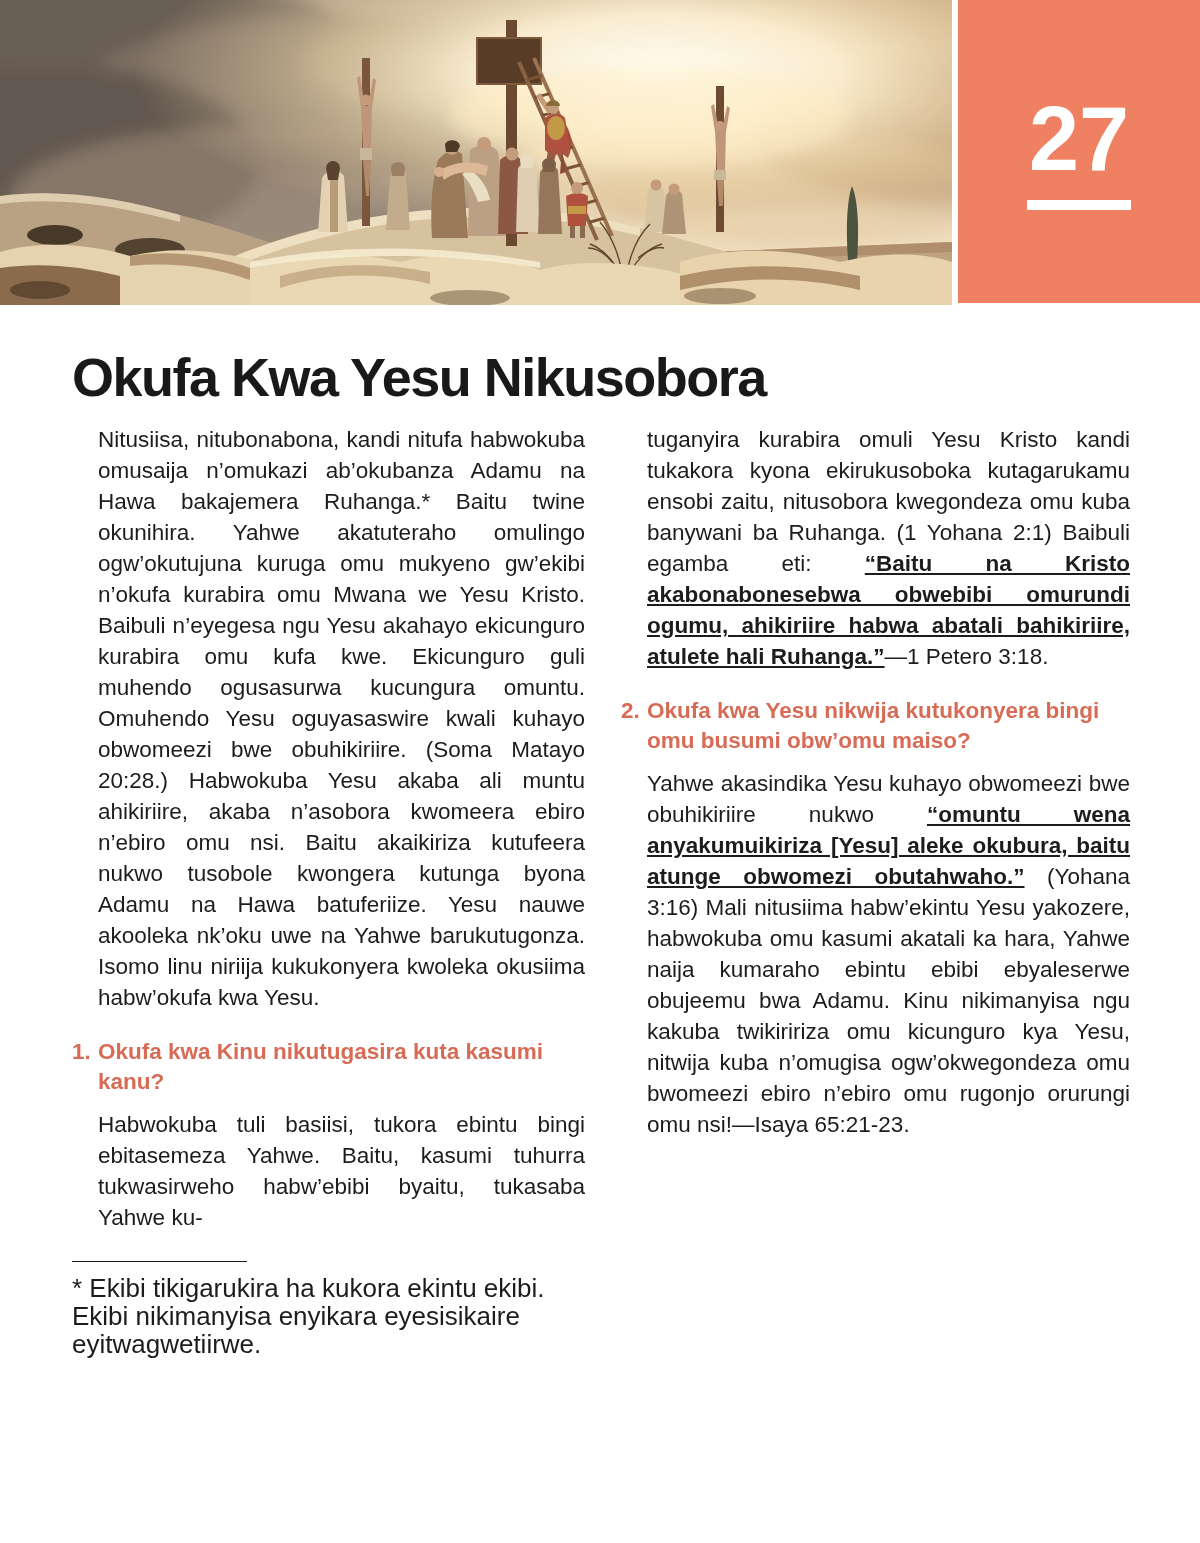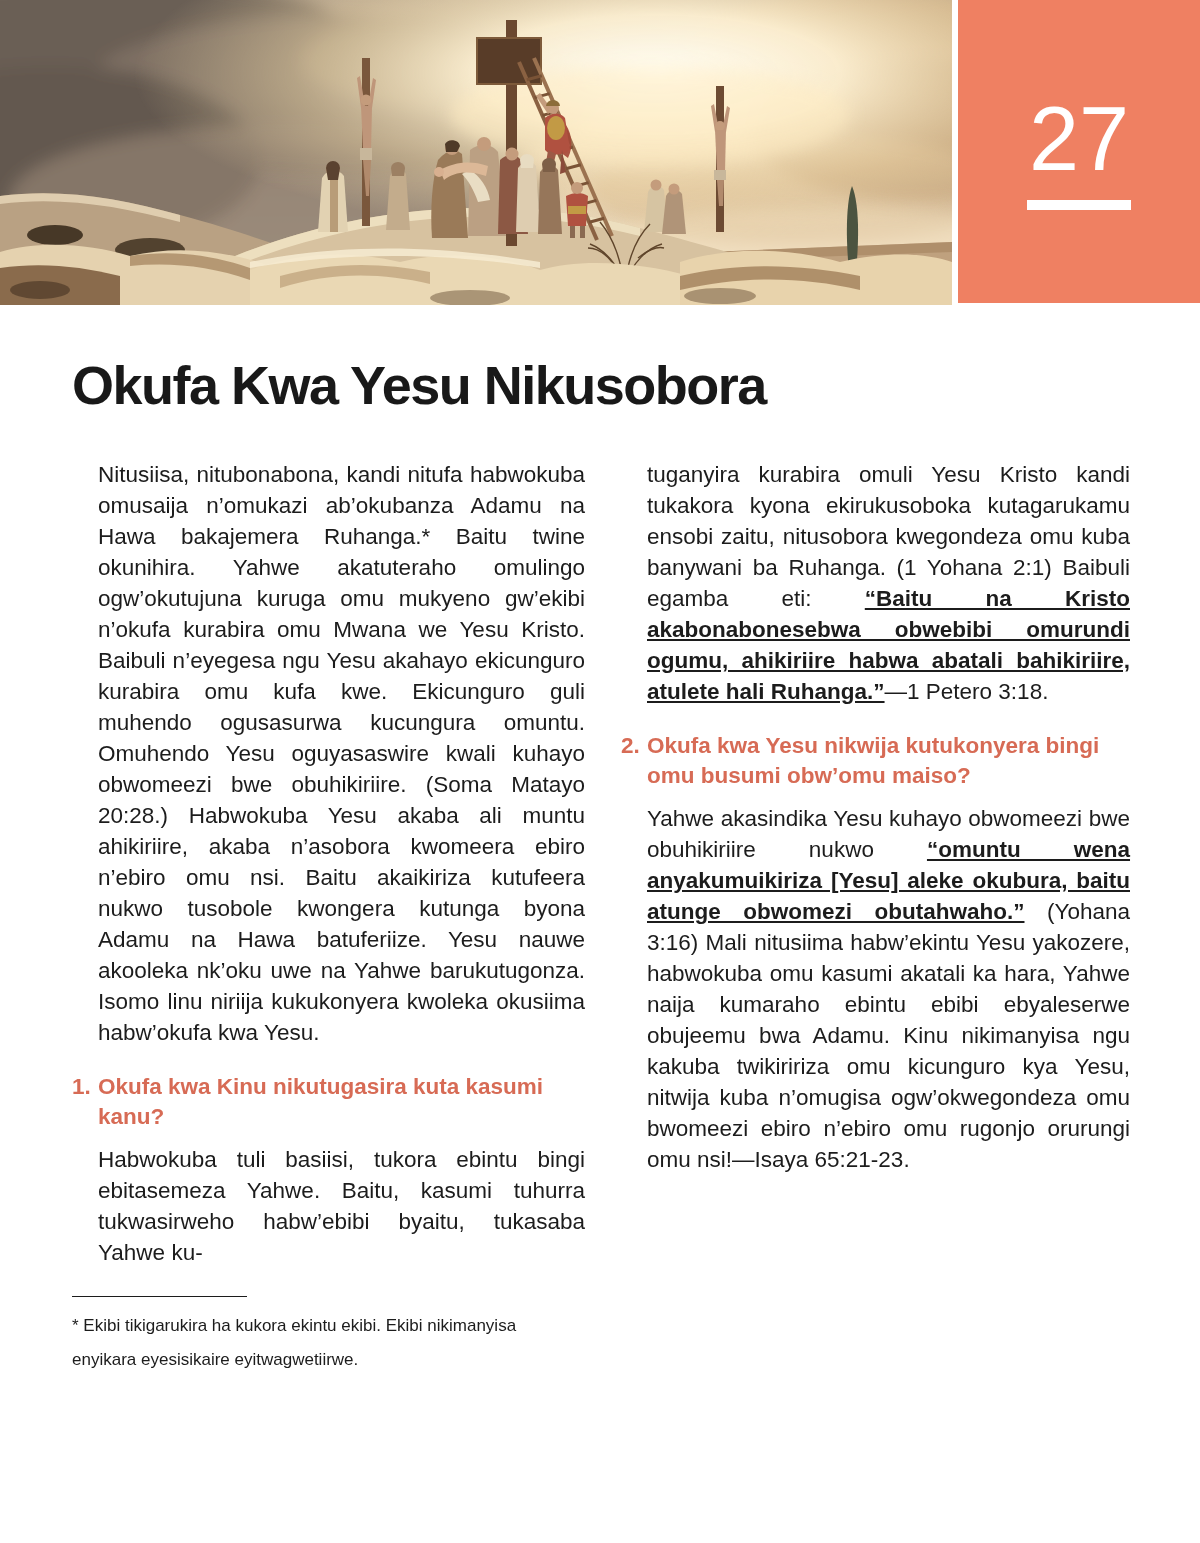--- a/index.html
+++ b/index.html
@@ -8,47 +8,47 @@
     font-family:"Liberation Sans", sans-serif; overflow:hidden;
   }
   
   .hero { position:absolute; left:0; top:0; width:1200px; height:305px; }
   .hero-photo { position:absolute; left:0; top:0; display:block; }
   .chapter-badge {
     position:absolute; left:958px; top:0; width:242px; height:303px;
     background:#EF8062; display:flex; flex-direction:column; align-items:center;
   }
   .chapter-number {
-    margin-top:100px; font-size:90px; line-height:78px; font-weight:400; color:#ffffff;
+    margin-top:100px; font-size:90px; line-height:78px; font-weight:700; color:#ffffff;
   }
   .chapter-underline { width:104px; height:10px; background:#ffffff; margin-top:22px; }
   
-  .content { position:absolute; left:0; top:305px; width:1200px; }
+  .content { position:absolute; left:0; top:297px; width:1200px; }
   .title {
     margin:49px 70px 0 72px; font-size:54px; line-height:63px; font-weight:700;
     color:#191919; letter-spacing:-1.5px;
   }
   .title-line { display:block; }
-  .columns { display:flex; margin:42px 70px 0 72px; column-gap:36px; }
+  .columns { display:flex; margin:15px 70px 0 72px; column-gap:36px; }
   .col-left  { width:513px; flex:none; }
   .col-right { width:509px; flex:none; }
   .body-para {
     margin:0 0 0 26px; font-size:22.5px; line-height:31px; color:#1c1c1c;
     text-align:justify;
   }
   .body-para .b { font-weight:700;text-decoration:underline; }
   .section-heading {
     display:flex; margin:24px 0 12px 0; color:#D76B55; font-weight:700;
     font-size:22.5px; line-height:30px;
   }
   .sec-num { width:26px; flex:none; }
   .sec-text { flex:1; }
   .footnote { margin-top:28px; }
   .footnote-rule { width:175px; border-top:1.5px solid #1c1c1c; margin:0 0 12px 0; }
-  .footnote-text { margin:0; font-size:17px; line-height:34px; color:#1c1c1c; }
+  .footnote-text { margin:0; font-size:26px; line-height:28px; color:#1c1c1c; }
 </style>
 </head>
 <body>
 
 <div class="page">
 
   <header class="hero">
     <svg class="hero-photo" width="952" height="305" viewBox="0 0 952 305">
       <defs>
         <linearGradient id="sky" x1="0" y1="0" x2="0" y2="1">

